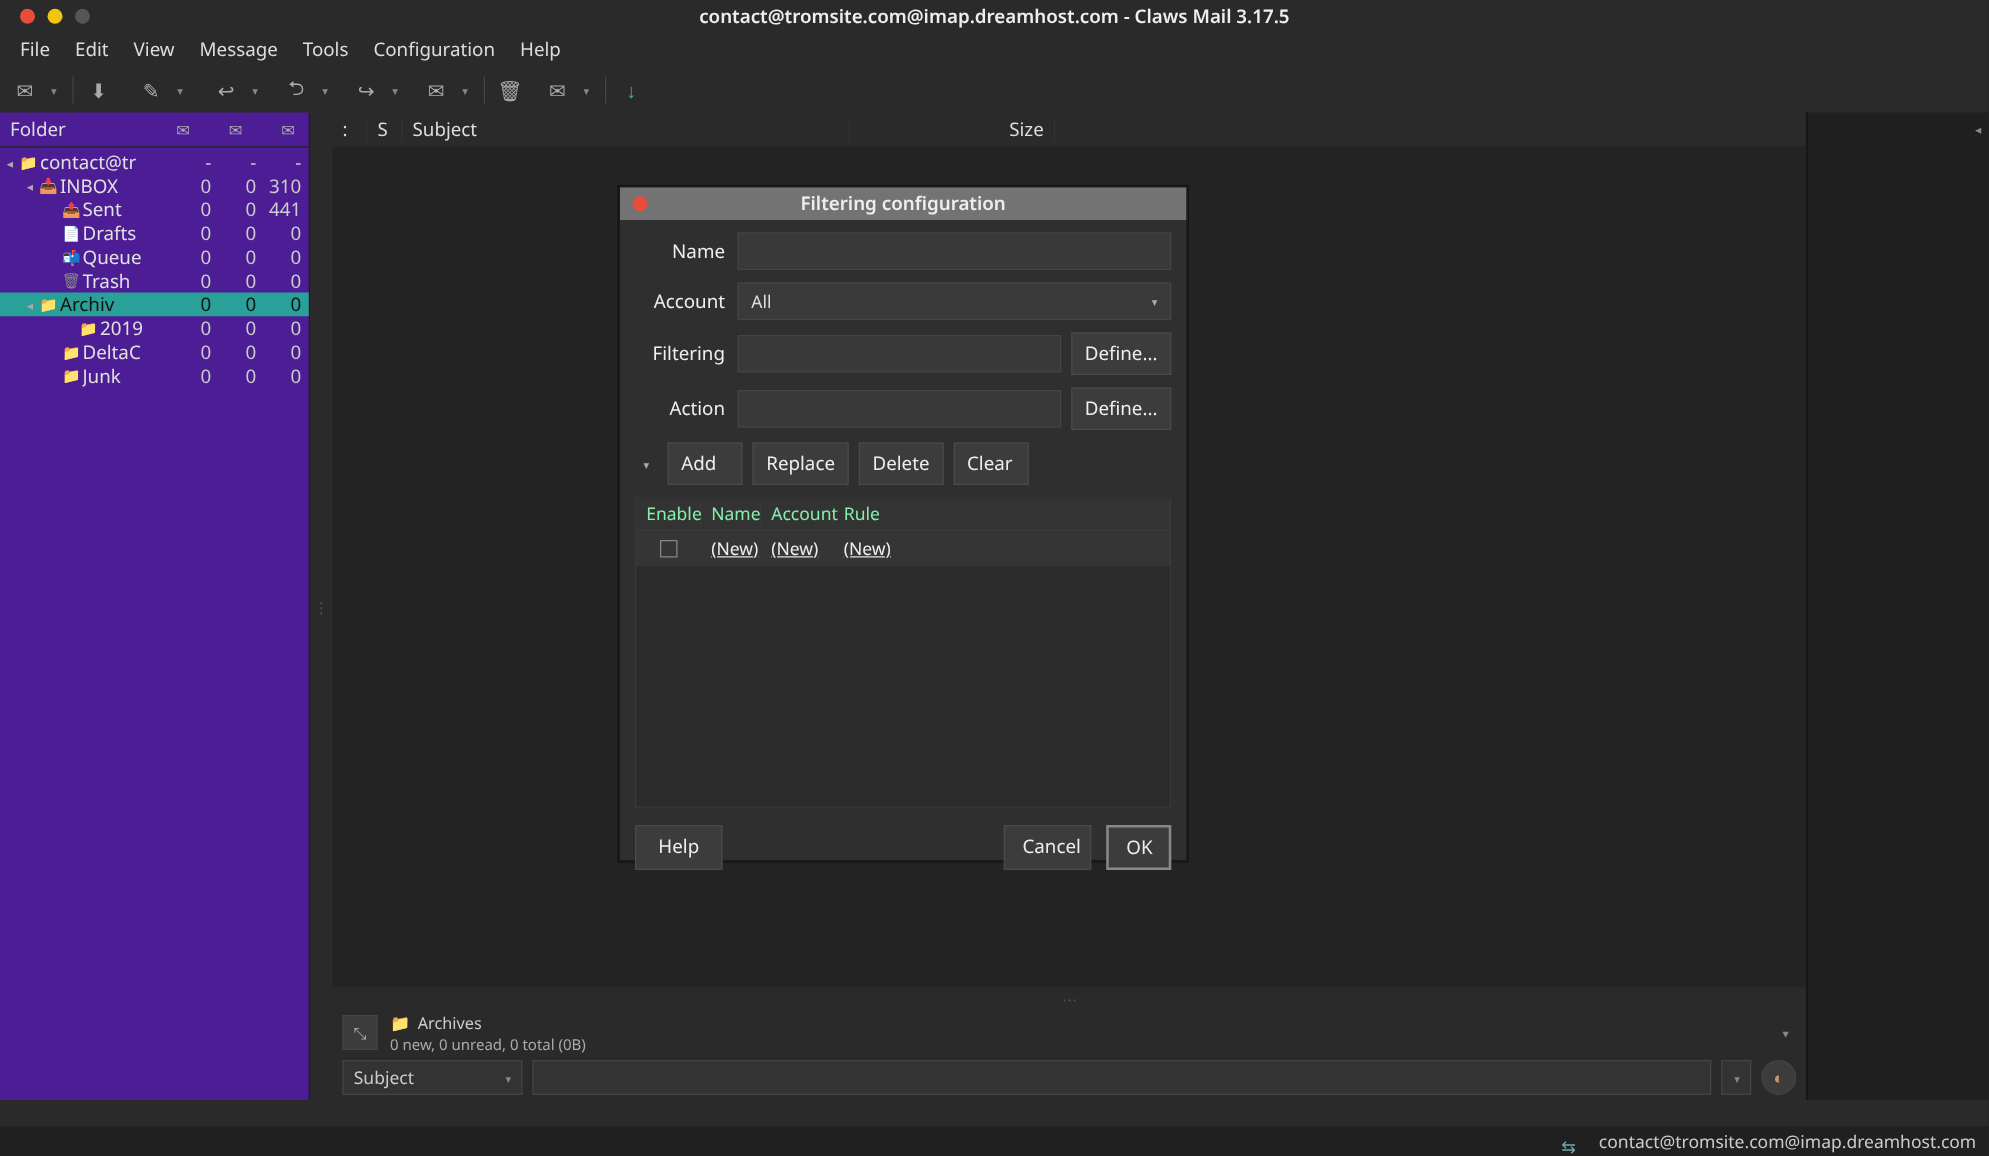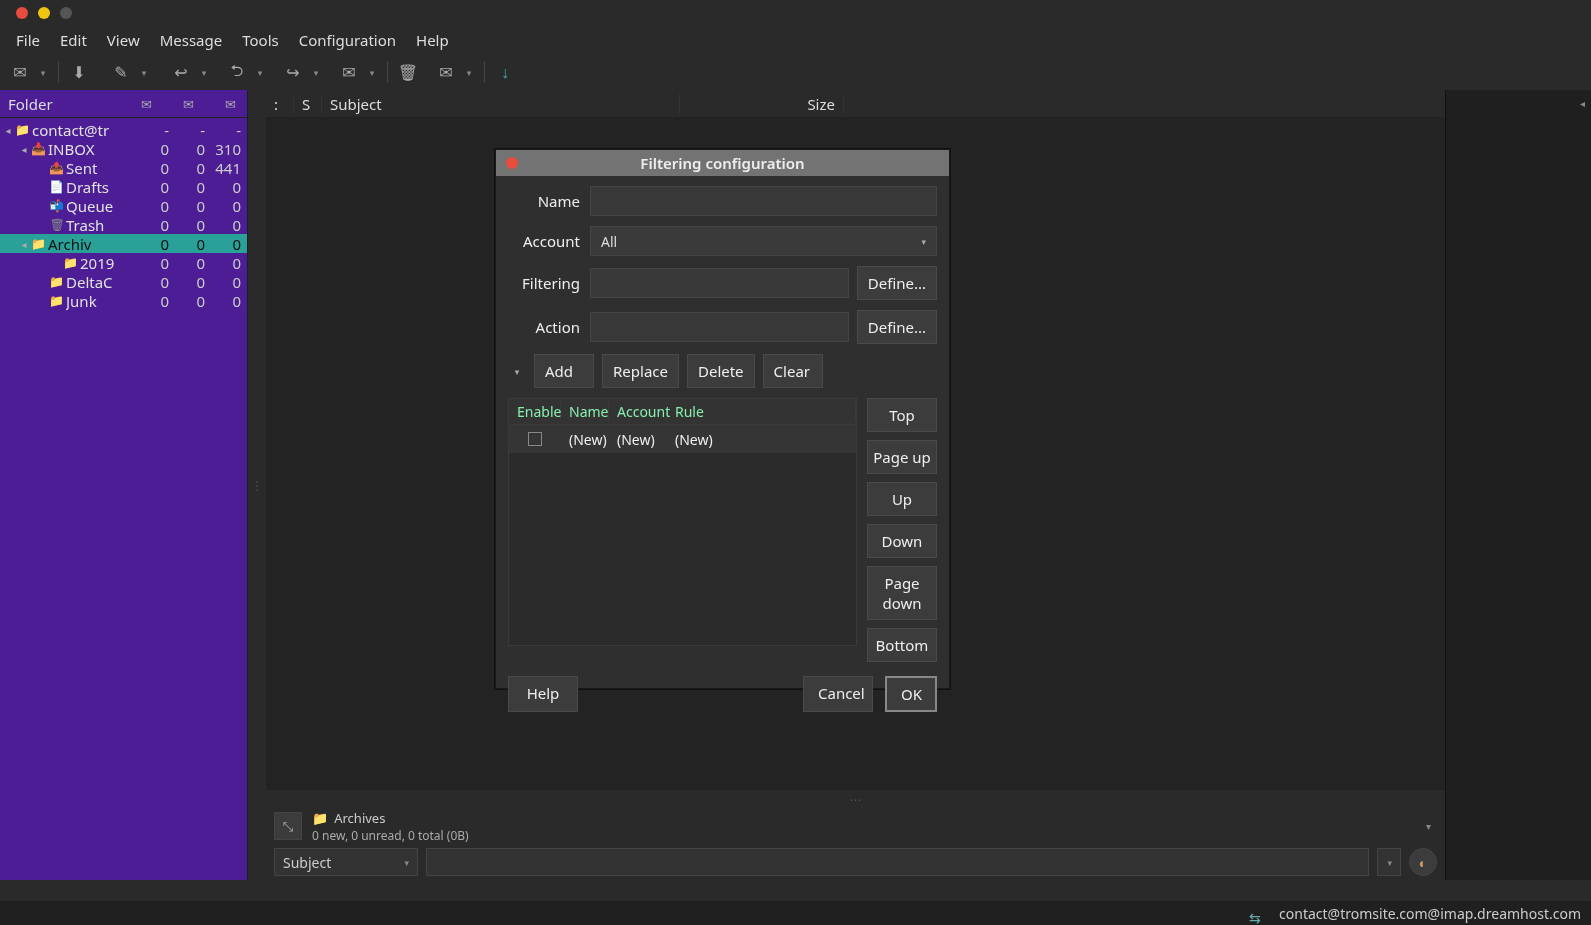--- a/index.html
+++ b/index.html
@@ -98,39 +98,40 @@
 .form-combo{flex:1;height:30px;background:#3a3a3a;border:1px solid #444;display:flex;align-items:center;padding:0 10px;color:#ddd;justify-content:space-between;}
 .btn{background:#3c3c3c;border:1px solid #4a4a4a;color:#eee;font-size:15px;padding:6px 14px;cursor:default;}
 .btn.small{padding:6px 10px;min-width:60px;}
 .btn.def{border:2px solid #888;}
 .action-row{display:flex;align-items:center;gap:8px;margin:8px 0 10px 0;}
 .action-row .dd{width:18px;color:#aaa;font-size:9px;text-align:center;}
 .list-and-order{display:flex;gap:10px;}
 .rule-list{flex:1;border:1px solid #3a3a3a;background:#2b2b2b;height:248px;}
 .rl-hdr{display:flex;height:26px;align-items:center;background:#333;border-bottom:1px solid #3a3a3a;}
 .rl-hdr .rc{padding:0 8px;color:#86efac;font-size:14px;border-right:1px solid #3a3a3a;}
-.rl-row{display:flex;height:28px;align-items:center;background:#353535;}
+.rl-row{display:flex;height:28px;align-items:center;background:#353535;text-decoration:underline;}
 .rl-row .rc{padding:0 8px;color:#eee;font-size:14px;}
 .rl-check{width:14px;height:14px;border:1px solid #888;margin:0 auto;}
 .order-col{display:flex;flex-direction:column;gap:8px;}
 .order-col .btn{width:70px;text-align:center;padding:6px 0;}
 .dlg-foot{display:flex;justify-content:space-between;margin-top:14px;}
 .dlg-foot .right{display:flex;gap:12px;}
 .preview-hdr .spacer{flex:1;}
 .preview-chev{color:#888;font-size:10px;padding-right:6px;}
 </style>
 </head>
 <body>
 
 <div class="titlebar">
   <div class="win-dots">
     <div class="dot red"></div>
     <div class="dot yellow"></div>
     <div class="dot dim"></div>
   </div>
+  <div class="title-text">contact@tromsite.com@imap.dreamhost.com - Claws Mail 3.17.5</div>
 </div>
 
 <div class="menubar">
   <div class="mitem">File</div>
   <div class="mitem">Edit</div>
   <div class="mitem">View</div>
   <div class="mitem">Message</div>
   <div class="mitem">Tools</div>
   <div class="mitem">Configuration</div>
   <div class="mitem">Help</div>
@@ -341,28 +342,20 @@
         </div>
         <div class="rl-row">
           <div class="rc" style="width:52px;display:flex;justify-content:center">
               <div class="rl-check"></div>
             </div>
           <div class="rc" style="width:48px">(New)</div>
           <div class="rc" style="width:58px">(New)</div>
           <div class="rc" style="flex:1">(New)</div>
         </div>
       </div>
-      <div class="order-col">
-        <div class="btn">Top</div>
-        <div class="btn">Page up</div>
-        <div class="btn">Up</div>
-        <div class="btn">Down</div>
-        <div class="btn">Page down</div>
-        <div class="btn">Bottom</div>
-      </div>
     </div>
     <div class="dlg-foot">
       <div class="btn" style="width:70px;text-align:center">Help</div>
       <div class="right">
         <div class="btn" style="width:70px;text-align:center">Cancel</div>
         <div class="btn def" style="width:52px;text-align:center">OK</div>
       </div>
     </div>
   </div>
 </div>

